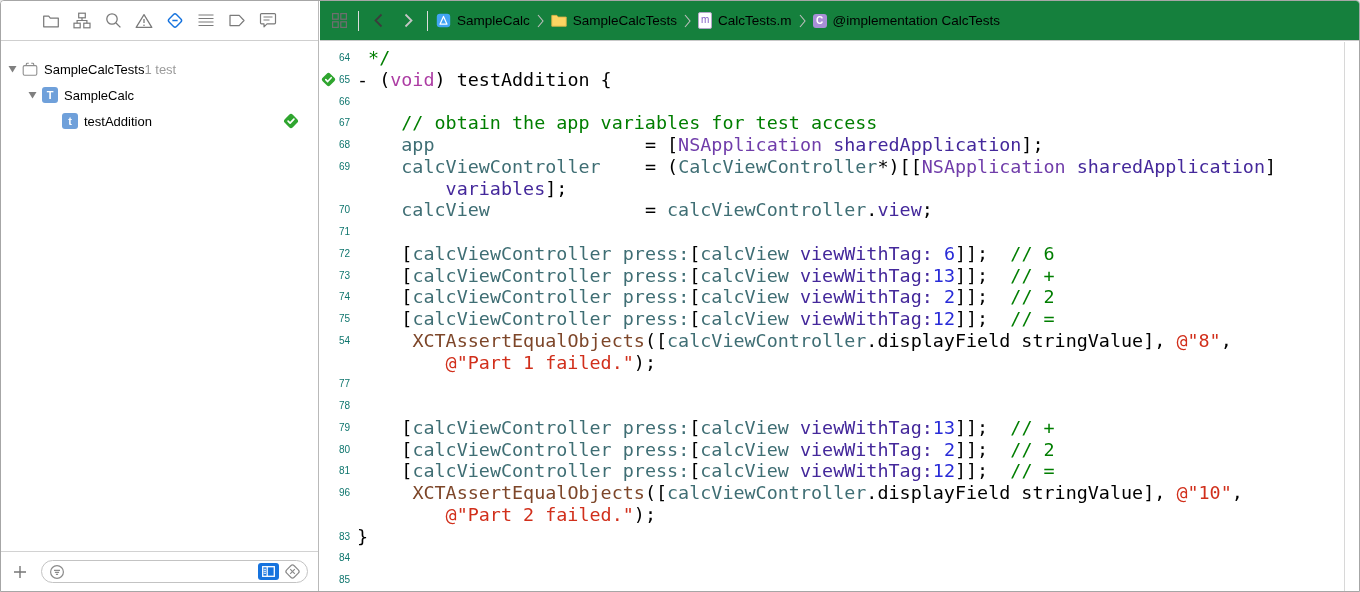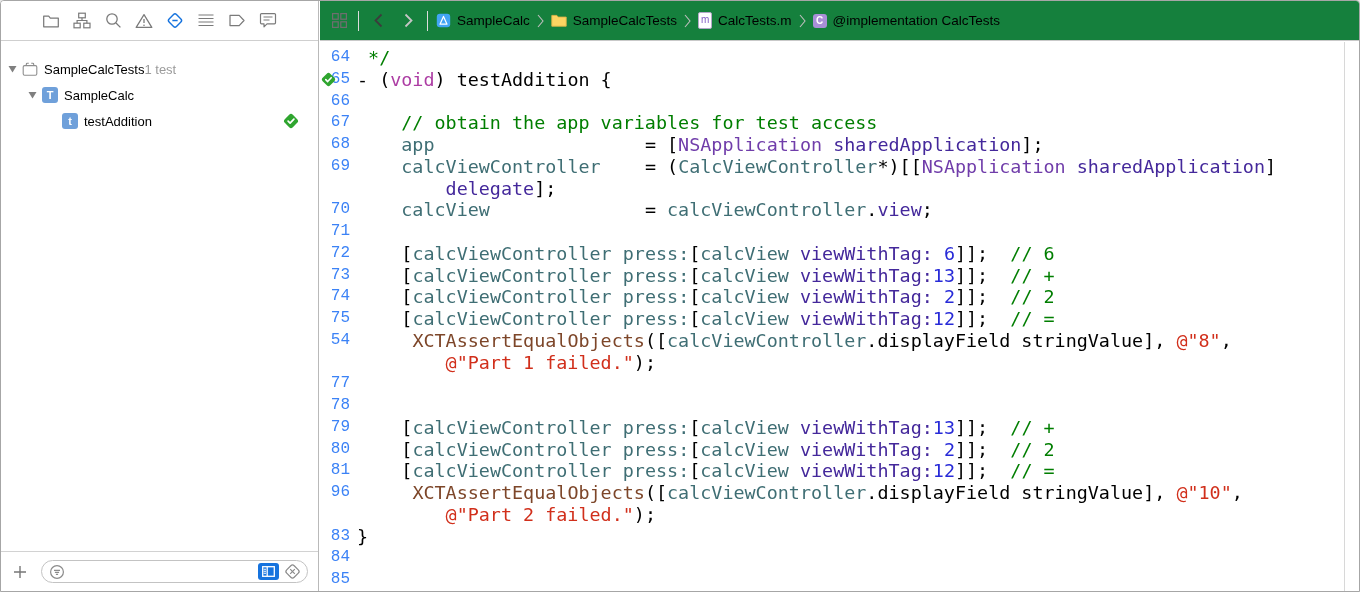--- a/index.html
+++ b/index.html
@@ -33,21 +33,21 @@
   .jb-btn{display:flex;align-items:center;justify-content:center;width:22px;height:22px;cursor:pointer;flex:0 0 auto;}
   #crumbs{display:flex;align-items:center;white-space:nowrap;overflow:hidden;}
   .crumb{display:flex;align-items:center;cursor:pointer;}
   .crumb .ci{margin-right:6px;display:flex;align-items:center;}
   .crumb-sep{margin:0 7px;display:flex;align-items:center;}
   .cbadge{width:14px;height:14px;border-radius:3px;color:#fff;font-weight:bold;font-size:10px;line-height:14px;text-align:center;}
   .mfile{width:12px;height:15px;background:#fff;border:1px solid #b3a8c9;border-radius:2px;color:#8660c5;font-size:10px;line-height:14px;text-align:center;}
 
   #code{position:absolute;left:0;top:41px;right:14px;bottom:0;overflow:hidden;padding-top:5px;background:#fff;}
   .crow{display:flex;height:21.75px;line-height:21.75px;white-space:pre;}
-  .gut{position:relative;flex:0 0 37px;text-align:right;padding-right:7px;box-sizing:border-box;font-size:16px;color:#3b82f6;font-family:Liberation Mono, monospace;}
+  .gut{position:relative;flex:0 0 37px;text-align:right;padding-right:7px;box-sizing:border-box;font-size:10px;color:#0f766e;font-family:Liberation Sans, sans-serif;}
   .passbadge{position:absolute;left:1px;top:3px;width:15px;height:15px;}
   .ltext{font-family:"DejaVu Sans Mono","Liberation Mono",monospace;font-size:18.4px;color:#000;}
   .tok-p{color:#000}.tok-kw{color:#ad3da4}.tok-c{color:#007e00}.tok-s{color:#d12f1b}
   .tok-n{color:#272ad8}.tok-cl{color:#703daa}.tok-m{color:#44289b}.tok-mc{color:#7d4629}.tok-t{color:#3f6e74}
   #vscroll{position:absolute;right:0;top:41px;bottom:0;width:14px;background:#fff;border-left:1px solid #d8d8d8;}
 </style>
 </head>
 <body>
 
 <div id="win">
@@ -253,21 +253,21 @@
     <div id="code">
         <div class="crow"><span class="gut">64</span><span class="ltext"><span class="tok-c"> */</span></span></div>
         <div class="crow"><span class="gut"><span class="passbadge"><svg width="15" height="15" viewBox="0 0 16 16">
                 <rect x="2.3" y="2.3" width="11.4" height="11.4" rx="2.6" transform="rotate(45 8 8)" fill="#2fa52f"></rect>
                 <path d="M5.1 8.2l2 2 3.8-4.1" fill="none" stroke="#fff" stroke-width="1.7" stroke-linecap="round" stroke-linejoin="round"></path>
               </svg></span>65</span><span class="ltext"><span class="tok-p">- (</span><span class="tok-kw">void</span><span class="tok-p">) testAddition {</span></span></div>
         <div class="crow"><span class="gut">66</span><span class="ltext"></span></div>
         <div class="crow"><span class="gut">67</span><span class="ltext"><span class="tok-c">    // obtain the app variables for test access</span></span></div>
         <div class="crow"><span class="gut">68</span><span class="ltext"><span class="tok-p">    </span><span class="tok-t">app</span><span class="tok-p">                   = [</span><span class="tok-cl">NSApplication</span><span class="tok-p"> </span><span class="tok-m">sharedApplication</span><span class="tok-p">];</span></span></div>
         <div class="crow"><span class="gut">69</span><span class="ltext"><span class="tok-p">    </span><span class="tok-t">calcViewController</span><span class="tok-p">    = (</span><span class="tok-t">CalcViewController</span><span class="tok-p">*)[[</span><span class="tok-cl">NSApplication</span><span class="tok-p"> </span><span class="tok-m">sharedApplication</span><span class="tok-p">]</span></span></div>
-        <div class="crow"><span class="gut"></span><span class="ltext"><span class="tok-p">        </span><span class="tok-m">delegate</span><span class="tok-p">];</span></span></div>
+        <div class="crow"><span class="gut"></span><span class="ltext"><span class="tok-p">        </span><span class="tok-m">variables</span><span class="tok-p">];</span></span></div>
         <div class="crow"><span class="gut">70</span><span class="ltext"><span class="tok-p">    </span><span class="tok-t">calcView</span><span class="tok-p">              = </span><span class="tok-t">calcViewController</span><span class="tok-p">.</span><span class="tok-m">view</span><span class="tok-p">;</span></span></div>
         <div class="crow"><span class="gut">71</span><span class="ltext"></span></div>
         <div class="crow"><span class="gut">72</span><span class="ltext"><span class="tok-p">    [</span><span class="tok-t">calcViewController</span><span class="tok-p"> </span><span class="tok-t">press:</span><span class="tok-p">[</span><span class="tok-t">calcView</span><span class="tok-p"> </span><span class="tok-m">viewWithTag:</span><span class="tok-p"> </span><span class="tok-n">6</span><span class="tok-p">]];  </span><span class="tok-c">// 6</span></span></div>
         <div class="crow"><span class="gut">73</span><span class="ltext"><span class="tok-p">    [</span><span class="tok-t">calcViewController</span><span class="tok-p"> </span><span class="tok-t">press:</span><span class="tok-p">[</span><span class="tok-t">calcView</span><span class="tok-p"> </span><span class="tok-m">viewWithTag:</span><span class="tok-n">13</span><span class="tok-p">]];  </span><span class="tok-c">// +</span></span></div>
         <div class="crow"><span class="gut">74</span><span class="ltext"><span class="tok-p">    [</span><span class="tok-t">calcViewController</span><span class="tok-p"> </span><span class="tok-t">press:</span><span class="tok-p">[</span><span class="tok-t">calcView</span><span class="tok-p"> </span><span class="tok-m">viewWithTag:</span><span class="tok-p"> </span><span class="tok-n">2</span><span class="tok-p">]];  </span><span class="tok-c">// 2</span></span></div>
         <div class="crow"><span class="gut">75</span><span class="ltext"><span class="tok-p">    [</span><span class="tok-t">calcViewController</span><span class="tok-p"> </span><span class="tok-t">press:</span><span class="tok-p">[</span><span class="tok-t">calcView</span><span class="tok-p"> </span><span class="tok-m">viewWithTag:</span><span class="tok-n">12</span><span class="tok-p">]];  </span><span class="tok-c">// =</span></span></div>
         <div class="crow"><span class="gut">54</span><span class="ltext"><span class="tok-p">     </span><span class="tok-mc">XCTAssertEqualObjects</span><span class="tok-p">([</span><span class="tok-t">calcViewController</span><span class="tok-p">.displayField stringValue], </span><span class="tok-s">@"8"</span><span class="tok-p">,</span></span></div>
         <div class="crow"><span class="gut"></span><span class="ltext"><span class="tok-p">        </span><span class="tok-s">@"Part 1 failed."</span><span class="tok-p">);</span></span></div>
         <div class="crow"><span class="gut">77</span><span class="ltext"></span></div>
         <div class="crow"><span class="gut">78</span><span class="ltext"></span></div>

